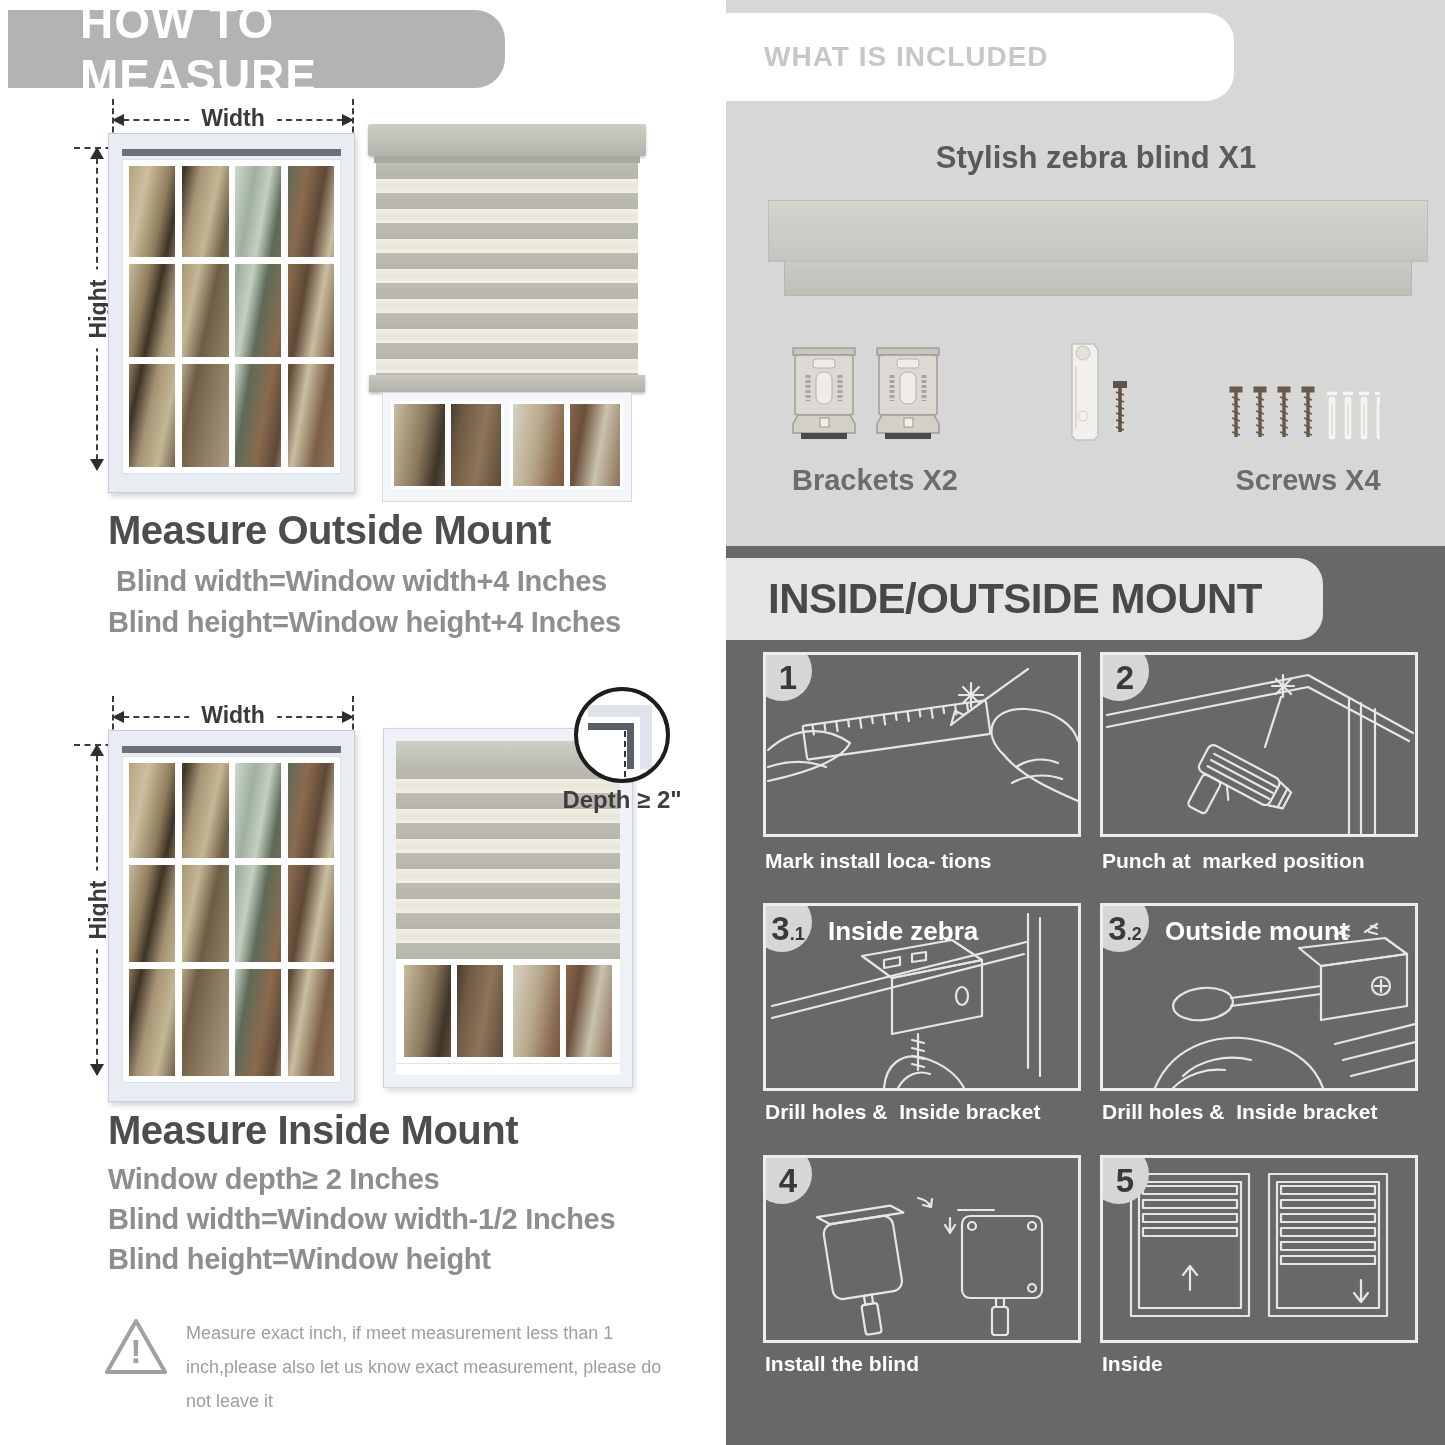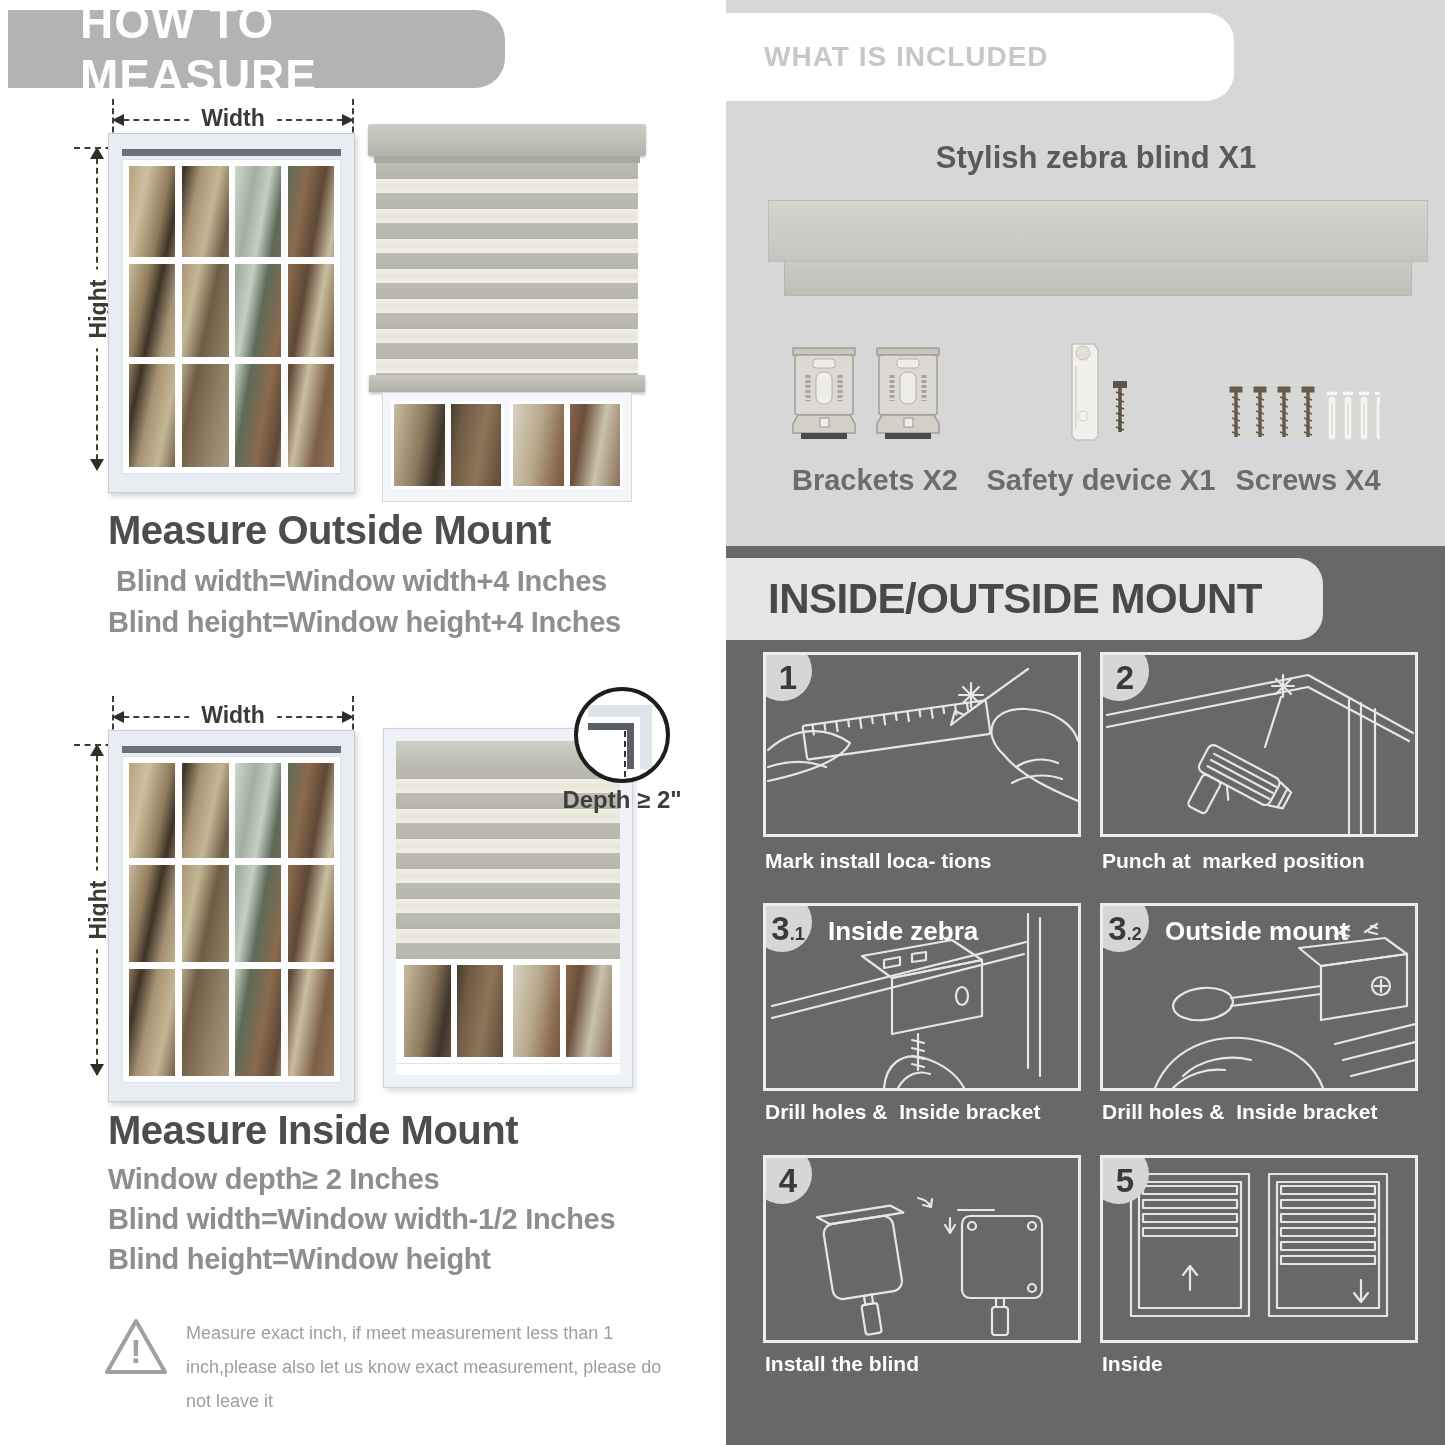--- a/index.html
+++ b/index.html
@@ -296,21 +296,20 @@
         </g>
       <g transform="translate(152,6)">
           <rect x="-6" y="0" width="12" height="5"></rect>
           <rect x="-4" y="5" width="8" height="44" rx="3"></rect>
           <line x1="0" y1="12" x2="0" y2="44"></line>
         </g>
     </g>
   </svg>
 
   <div class="abs item-caption" style="left:780px;width:170px;text-align:right;">Brackets X2</div>
-  <div class="abs item-caption" style="left:963px;width:260px;">Safety device X1</div>
   <div class="abs item-caption" style="left:1215px;width:170px;">Screws X4</div>
 
   <div class="abs right-dark"></div>
 
   <div class="abs mount-header">
     <span>INSIDE/OUTSIDE MOUNT</span>
   </div>
 
   <div class="panel" style="left:755px;top:652px;height:185px;">
     <svg class="art" width="312" height="179" viewBox="0 0 312 179">

